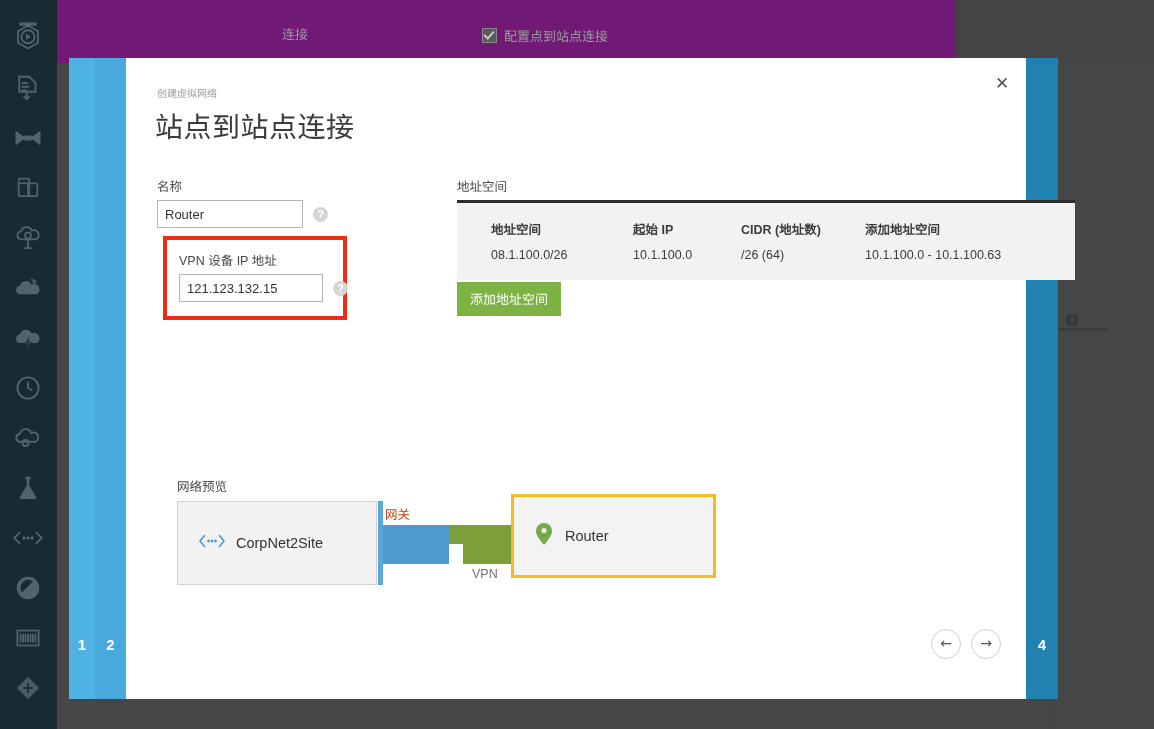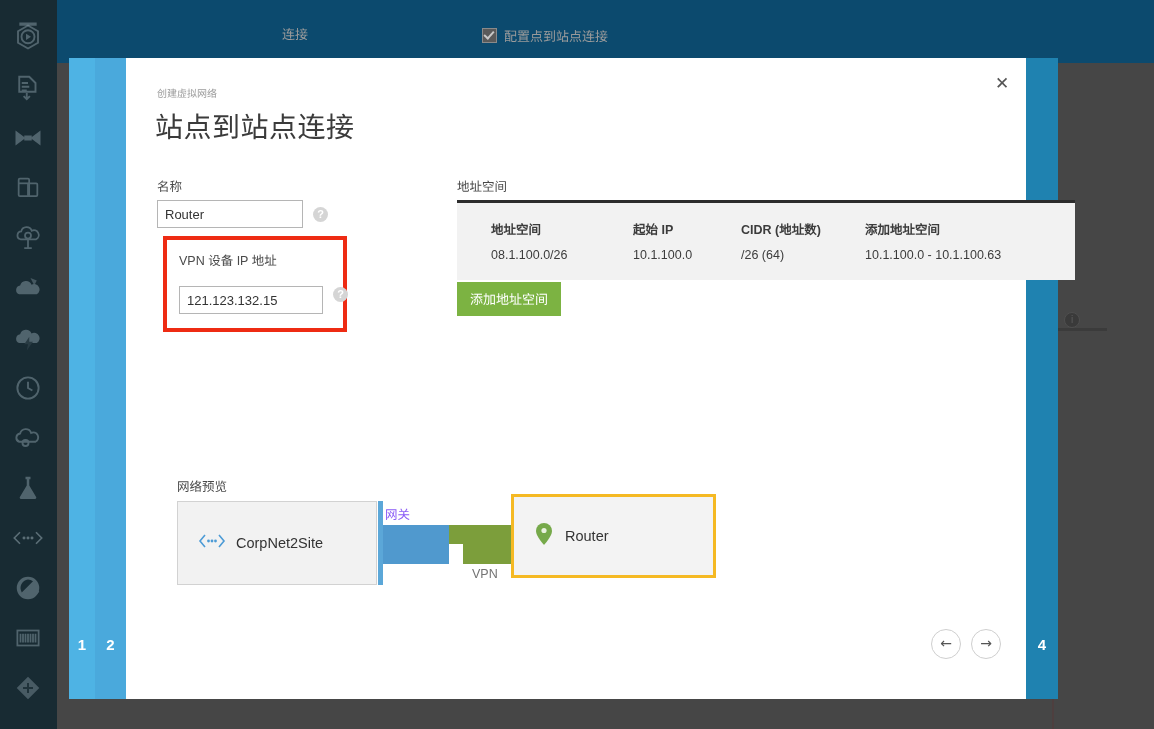--- a/index.html
+++ b/index.html
@@ -39,22 +39,22 @@
     display: flex;
     align-items: center;
     justify-content: center;
     opacity: 0.42;
   }
   .side-icon svg { display:block; }
 
   .bg-topbar {
     position: absolute;
     left: 57px; top: 0;
-    width: 1097px; height: 63px;
-    background: #0c4a6e;
+    width: 899px; height: 63px;
+    background: #701a75;
   }
   .bg-topbar-label {
     position: absolute;
     color: #9b9b9b;
     font-size: 13px;
     line-height: 16px;
     white-space: nowrap;
   }
   #topbar-connect { left: 225px; top: 27px; }
   #topbar-check-row {
@@ -212,21 +212,21 @@
   }
   #field-name { position: absolute; left: 0; top: 0; }
   #field-vpn {
     position: absolute;
     left: 6px; top: 60px;
     padding: 10px 12px 14px 12px;
     border: 4px solid #EE2B13;
     width: 152px;
     box-sizing: content-box;
   }
-  #field-vpn .txt-input { width: 128px; margin-top: 12px; }
+  #field-vpn .txt-input { width: 128px; }
 
   
   #addr-wrap {
     position: absolute;
     left: 331px; top: 118px;
     width: 618px;
   }
   #addr-caption {
     color: #4a4a4a;
     font-size: 12.5px;
@@ -327,21 +327,21 @@
   }
   .band-green2 {
     position: absolute;
     left: 286px; top: 43px;
     width: 109px; height: 20px;
     background: #7C9E3B;
   }
   #gw-label {
     position: absolute;
     left: 208px; top: 3px;
-    color: #8b5cf6;
+    color: #c2410c;
     font-size: 12.5px;
   }
   #vpn-label {
     position: absolute;
     left: 295px; top: 66px;
     color: #737373;
     font-size: 12.5px;
   }
   #local-box {
     position: absolute;

